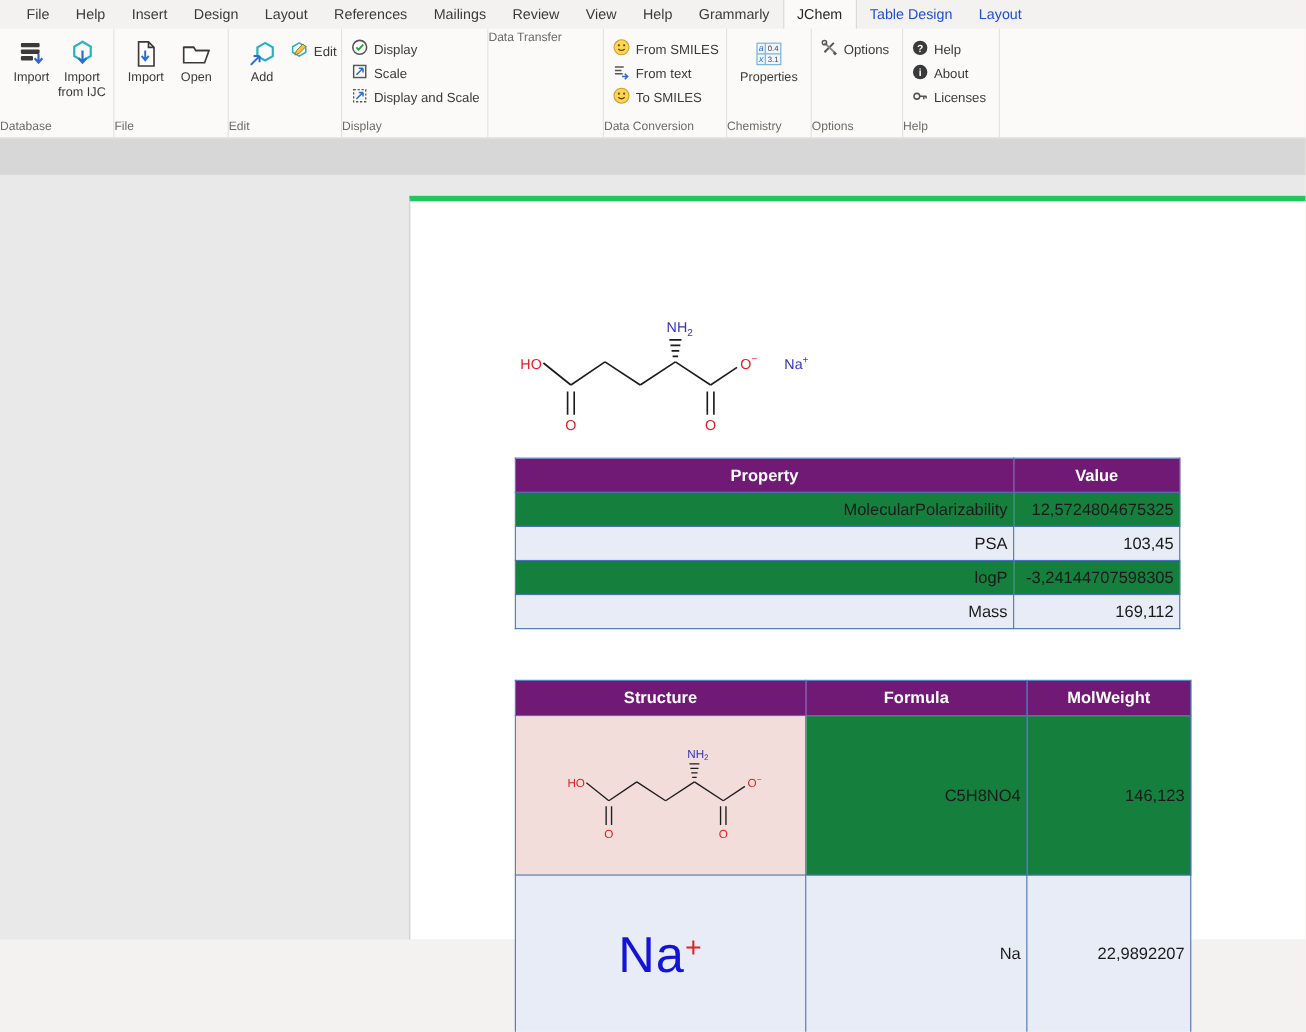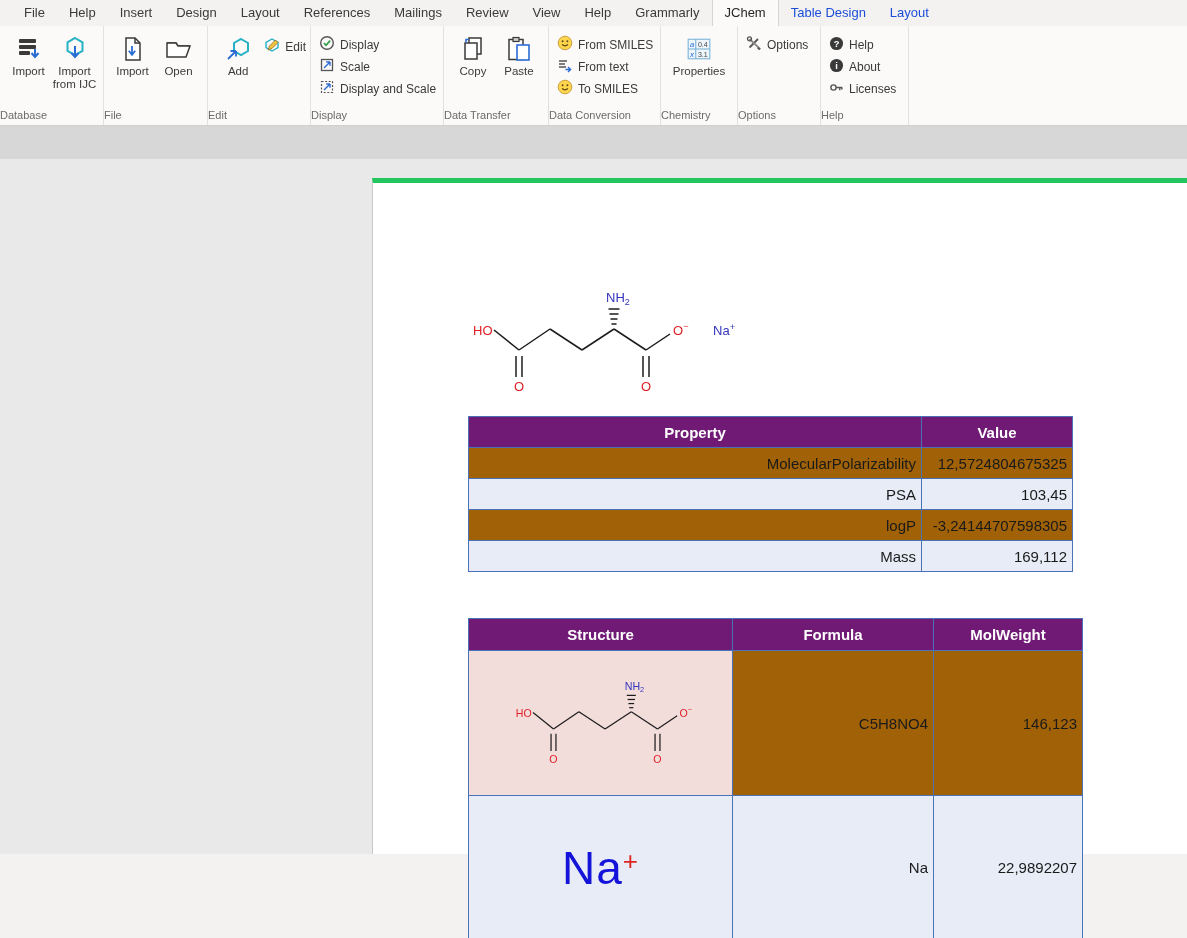--- a/index.html
+++ b/index.html
@@ -35,21 +35,21 @@
   svg text{font-family:"Liberation Sans",sans-serif;}
 
   
   table{border-collapse:collapse;table-layout:fixed;font-size:15px;color:#1a1a1a;}
   th,td{border:1px solid #4a72b8;}
   th{background:#701a75;color:#fff;font-weight:bold;text-align:center;margin-top:33px;}
   td{text-align:right;padding-right:5px;vertical-align:middle;}
   .prop-table{position:absolute;left:95px;top:233px;width:604px;}
   .prop-table th{height:31px;}
   .prop-table td{height:31px;}
-  tr.band-dark td{background:#a16207;}
+  tr.band-dark td{background:#15803d;}
   tr.band-light td{background:#e7ecf7;}
   .struct-table{position:absolute;left:95px;top:435px;width:614px;}
   .struct-table th{height:32px;}
   .struct-table tr.r1 td{height:145px;}
   .struct-table tr.r2 td{height:144px;}
   td.cell-structure{background:#f2dddb !important;text-align:center;padding:0;}
   td.cell-na{background:#e7ecf7 !important;text-align:center;padding:0;}
   .na-big{font-size:46px;color:#1313d9;letter-spacing:1px;}
   .na-big sup{font-size:26px;color:#e02424;vertical-align:14px;}
 </style>
@@ -211,42 +211,20 @@
                 </svg>
             </span>
             <span>Display and Scale</span>
           </div>
         </div>
       </div>
       <div class="group-label">Display</div>
     </div>
 
     <div class="group" style="width:105px">
-      <div class="group-body" style="justify-content:center">
-        <div class="bigbtn">
-          <span class="bicon">
-            <svg width="24" height="26" viewBox="0 0 24 26">
-                <rect x="8" y="2" width="12" height="16" fill="#fff" stroke="#3b3a39" stroke-width="1.5"></rect>
-                <rect x="4" y="7" width="12" height="16" fill="#fff" stroke="#3b3a39" stroke-width="1.5"></rect>
-                <path d="M8 3.5h-3v3" stroke="#2b6cd4" stroke-width="1.6" fill="none"></path>
-              </svg>
-          </span>
-          <span class="blabel">Copy</span>
-        </div>
-        <div class="bigbtn">
-          <span class="bicon">
-            <svg width="26" height="26" viewBox="0 0 26 26">
-                <rect x="3" y="3.5" width="14" height="20" fill="#fff" stroke="#3b3a39" stroke-width="1.5"></rect>
-                <rect x="7" y="1.5" width="6" height="4" fill="#cfcdcb" stroke="#3b3a39" stroke-width="1.2"></rect>
-                <rect x="11" y="9" width="12" height="15" fill="#fff" stroke="#2b6cd4" stroke-width="1.6"></rect>
-              </svg>
-          </span>
-          <span class="blabel">Paste</span>
-        </div>
-      </div>
       <div class="group-label">Data Transfer</div>
     </div>
 
     <div class="group" style="width:112px">
       <div class="group-body">
         <div class="smallcol">
           <div class="smallbtn">
             <span>
               <svg width="16" height="16" viewBox="0 0 16 16">
                   <circle cx="8" cy="8" r="6.8" fill="#ffd54d" stroke="#c9a03c"></circle>

